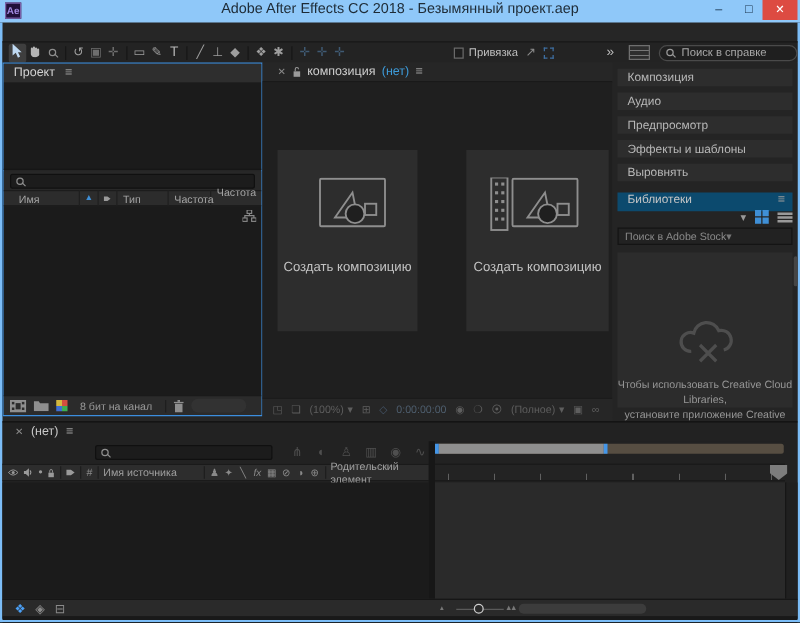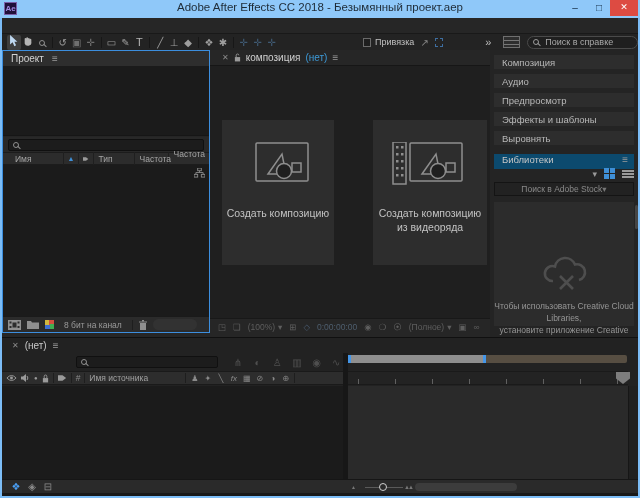--- a/index.html
+++ b/index.html
@@ -56,21 +56,21 @@
   .tile{position:absolute;top:54px;height:145px;background:#2d2d2d;text-align:center;cursor:pointer;}
   .tile-label{font-size:10.5px;color:#c2c2c2;line-height:14px;margin-top:14px;}
   .comp-foot{position:absolute;left:0;right:0;bottom:3px;height:16px;background:#262626;border-top:1px solid #181818;display:flex;align-items:center;gap:7px;padding:0 8px;font-size:8.5px;color:#5e5e5e;}
   
   .sidebar{position:absolute;left:490px;top:50px;width:148px;height:287px;background:#242424;}
   .side-h{position:absolute;left:4px;width:140px;height:14px;background:#2d2d2d;font-size:9.5px;color:#b8b8b8;display:flex;align-items:center;padding-left:8px;cursor:pointer;}
   .lib-head{position:absolute;left:4px;top:104px;width:140px;height:15px;background:#0c4a6e;display:flex;align-items:flex-start;justify-content:space-between;padding:0 6px 0 8px;font-size:9.5px;color:#c6c6c6;}
   .lib-icons{position:absolute;left:4px;top:117px;width:140px;height:13px;display:flex;align-items:center;justify-content:flex-end;gap:7px;}
   .gridicon4{width:11px;height:11px;background-image:linear-gradient(#3f8fd6,#3f8fd6),linear-gradient(#3f8fd6,#3f8fd6),linear-gradient(#3f8fd6,#3f8fd6),linear-gradient(#3f8fd6,#3f8fd6);background-size:5px 5px;background-position:0 0,6px 0,0 6px,6px 6px;background-repeat:no-repeat;}
   .listicon{width:12px;height:10px;background-image:linear-gradient(#9a9a9a,#9a9a9a),linear-gradient(#9a9a9a,#9a9a9a),linear-gradient(#9a9a9a,#9a9a9a);background-size:12px 2px;background-position:0 1px,0 4px,0 7px;background-repeat:no-repeat;}
-  .lib-search{position:absolute;left:4px;top:132px;width:140px;height:14px;background:#222;border:1px solid #141414;display:flex;align-items:center;justify-content:center;padding:0 5px;font-size:8.5px;color:#8a8a8a;}
+  .lib-search{position:absolute;left:4px;top:132px;width:140px;height:14px;background:#222;border:1px solid #141414;display:flex;align-items:center;justify-content:flex-start;padding:0 5px;font-size:8.5px;color:#8a8a8a;}
   .lib-content{position:absolute;left:4px;top:152px;width:140px;height:124px;background:#2c2c2c;text-align:center;}
   .lib-msg{font-size:8.5px;color:#969696;line-height:12px;}
   .sb-scroll{position:absolute;right:0;top:155px;width:3px;height:24px;background:#454545;border-radius:2px;}
   
   .timeline{position:absolute;left:2px;top:337px;width:636px;height:158px;background:#222;border-top:1px solid #101010;}
   .tl-tab{position:absolute;top:0;left:0;right:0;height:15px;display:flex;align-items:center;gap:6px;padding-left:10px;font-size:10px;color:#c8c8c8;}
   .tl-toolbar{position:absolute;top:15px;left:0;width:344px;height:18px;display:flex;align-items:center;}
   .tl-cols{position:absolute;top:33px;left:0;width:341px;height:14px;background:#2d2d2d;border-top:1px solid #1a1a1a;border-bottom:1px solid #1a1a1a;display:flex;align-items:center;gap:4px;padding:0 4px;font-size:8.5px;color:#a0a0a0;}
   .csep{width:1px;height:10px;background:#1e1e1e;}
   .swicon{font-size:8px;color:#8a8a8a;width:9px;text-align:center;}
@@ -253,21 +253,20 @@
             <rect x="9" y="25" width="2.5" height="2.5" fill="#8e8e8e"></rect>
           <rect x="4" y="32" width="2.5" height="2.5" fill="#8e8e8e"></rect>
             <rect x="9" y="32" width="2.5" height="2.5" fill="#8e8e8e"></rect>
           <rect x="18" y="1" width="52" height="38" rx="1" fill="none" stroke="#8e8e8e" stroke-width="1.5"></rect>
           <path d="M30 32 L44 12 L48 32 Z" fill="none" stroke="#8e8e8e" stroke-width="1.5"></path>
           <circle cx="46" cy="29" r="7.5" fill="#1f1f1f" stroke="#8e8e8e" stroke-width="1.5"></circle>
           <rect x="54" y="21" width="9" height="9" fill="none" stroke="#8e8e8e" stroke-width="1.5"></rect>
         </svg>
         <div class="tile-label">
           <div>Создать композицию</div>
-          <div>из видеоряда</div>
         </div>
       </div>
     </div>
     <div class="comp-foot">
       <span>◳</span>
       <span>❏</span>
       <span>(100%)</span>
       <span style="margin-left:-4px;">▾</span>
       <span>⊞</span>
       <span style="color:#46576b;">◇</span>
@@ -375,20 +374,21 @@
       <span class="csep"></span>
       <span class="swicon">♟</span>
       <span class="swicon">✦</span>
       <span class="swicon">╲</span>
       <span class="swicon" style="font-style:italic;">fx</span>
       <span class="swicon">▦</span>
       <span class="swicon">⊘</span>
       <span class="swicon">◑</span>
       <span class="swicon">⊕</span>
       <span class="csep"></span>
+      <span>Родительский элемент</span>
     </div>
     <div class="ruler"></div>
     <div class="marker-bin"></div>
     <div class="tl-divider"></div>
     <div class="tl-layers-l"></div>
     <div class="tl-layers-r"></div>
     <div class="tl-gutter"></div>
     <div class="tl-foot">
       <span style="margin-left:6px;color:#4a9ff5;font-size:10px;width:16px;text-align:center;">❖</span>
       <span style="font-size:10px;width:16px;text-align:center;">◈</span>

